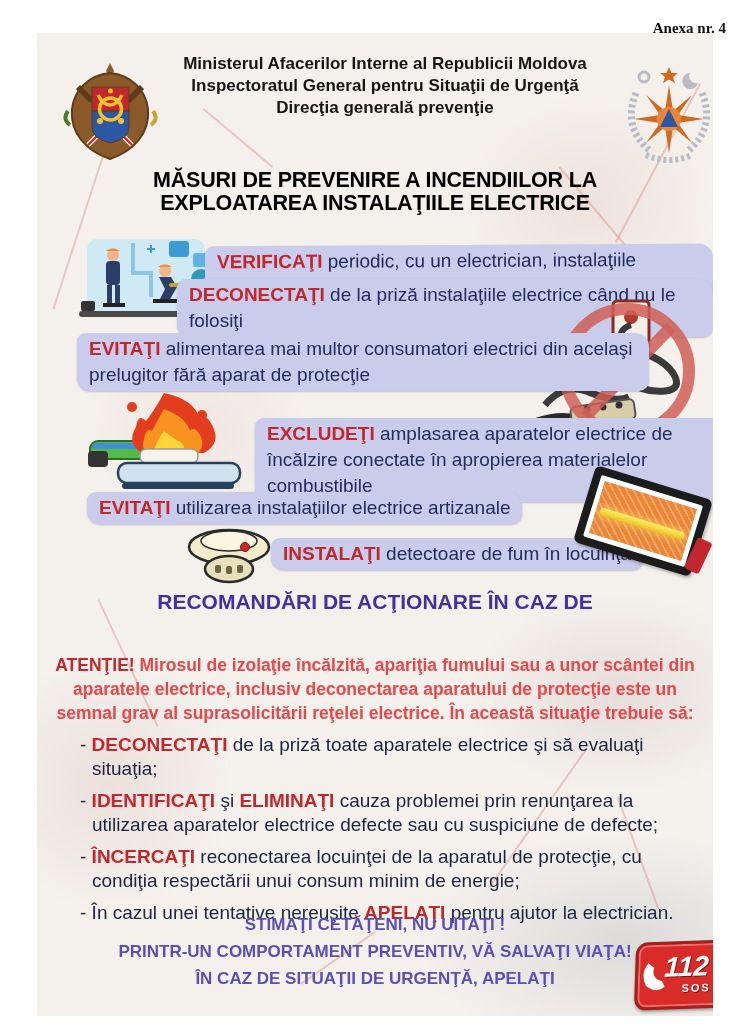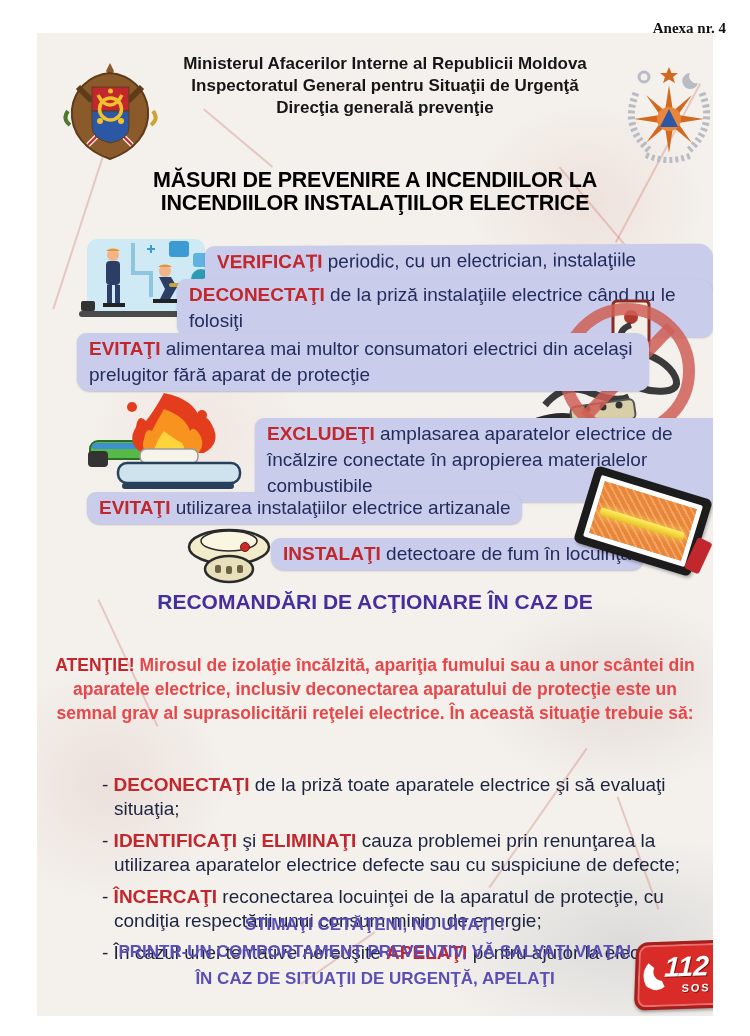--- a/index.html
+++ b/index.html
@@ -18,21 +18,21 @@
   .h2{position:absolute;left:0;top:557px;width:100%;text-align:center;font-weight:bold;font-size:21px;line-height:24px;color:#42309f;}
   
   .chip{position:absolute;background:#c9cdeb;color:#232c5c;font-size:19px;line-height:26px;padding:3px 12px;border-radius:9px 14px 10px 13px;box-shadow:0 1px 2px rgba(40,40,90,0.25);}
   .seg-kw{color:#c1272d;font-weight:bold;text-align:center;}
   .seg-body{}
   
   .attention{position:absolute;left:18px;top:620px;width:640px;text-align:center;font-weight:bold;font-size:17.5px;line-height:24px;color:#e8474a;}
   .attention .seg-kw{color:#c1272d;}
   .attention .seg-body{color:#e8474a;font-weight:bold;}
   
-  .steps{position:absolute;left:65px;top:700px;width:606px;font-size:19px;line-height:24px;color:#1c2440;margin-top:40px;}
+  .steps{position:absolute;left:43px;top:700px;width:606px;font-size:19px;line-height:24px;color:#1c2440;}
   .step{margin-bottom:8px;padding-left:12px;text-indent:-12px;}
   
   .footer{position:absolute;left:0;top:878px;width:100%;text-align:center;font-weight:bold;font-size:17px;line-height:27px;color:#5b4fb5;}
   
   .logo112{position:absolute;left:598px;top:908px;width:92px;height:62px;background:#d92b27;border:3px solid #a51f1c;border-radius:12px;transform:rotate(-2deg) skewX(-4deg);box-shadow:inset 0 0 0 2px #ffffff55,0 2px 3px rgba(0,0,0,.3);}
   .logo112 .num{position:absolute;left:26px;top:7px;color:#fff;font-size:28px;font-weight:bold;font-style:italic;text-shadow:1px 1px 0 #7c1513;}
   .logo112 .sos{position:absolute;left:44px;top:38px;color:#fff;font-size:11px;font-weight:bold;letter-spacing:2px;text-shadow:1px 1px 0 #7c1513;}
   
   .heater{position:absolute;left:545px;top:448px;width:122px;height:80px;background:#1c1c1c;border-radius:6px;transform:rotate(17deg);box-shadow:2px 2px 3px rgba(0,0,0,.25);}
   .heater .inner{position:absolute;left:8px;top:8px;right:8px;bottom:8px;background:#fff;border-radius:2px;}
@@ -98,21 +98,21 @@
       <polygon points="53,8 55.5,14 62,14 57,18 59,24 53,20.5 47,24 49,18 44,14 50.5,14" fill="#d2691e"></polygon>
       <circle cx="28" cy="18" r="5" fill="none" stroke="#b9bcc4" stroke-width="3"></circle>
       <path d="M74,14 a8,8 0 1 0 8,10 a7,7 0 0 1 -8,-10" fill="#b9bcc4"></path>
       <polygon points="53,26 57,52 76,36 62,56 88,60 62,64 76,84 57,68 53,94 49,68 30,84 44,64 18,60 44,56 30,36 49,52" fill="#d2691e"></polygon>
       <circle cx="53" cy="60" r="12" fill="#e8863c"></circle>
       <polygon points="53,50 44,68 62,68" fill="#2b57a5"></polygon>
     </svg>
 
     <div class="h1">
       <div>MĂSURI DE PREVENIRE A INCENDIILOR LA</div>
-      <div>INCENDIILOR INSTALAŢIILOR ELECTRICE</div>
+      <div>EXPLOATAREA INSTALAŢIILE ELECTRICE</div>
     </div>
 
     <svg style="position:absolute;left:36px;top:200px;" width="180" height="92" viewBox="0 0 180 92">
       <rect x="14" y="6" width="118" height="74" rx="10" fill="#cfe9f5"></rect>
       <path d="M60,10 v30 h18 v24" fill="none" stroke="#8fc6de" stroke-width="4"></path>
       <rect x="96" y="8" width="20" height="16" rx="3" fill="#3d9bd4"></rect>
       <rect x="120" y="20" width="18" height="14" rx="3" fill="#5fb3e2"></rect>
       <circle cx="128" cy="46" r="10" fill="#2e9bb5"></circle>
       <path d="M118,54 l14,-8" stroke="#fff" stroke-width="2"></path>
       <path d="M74,16 l8,0 m-4,-4 l0,8" stroke="#3d9bd4" stroke-width="2"></path>

